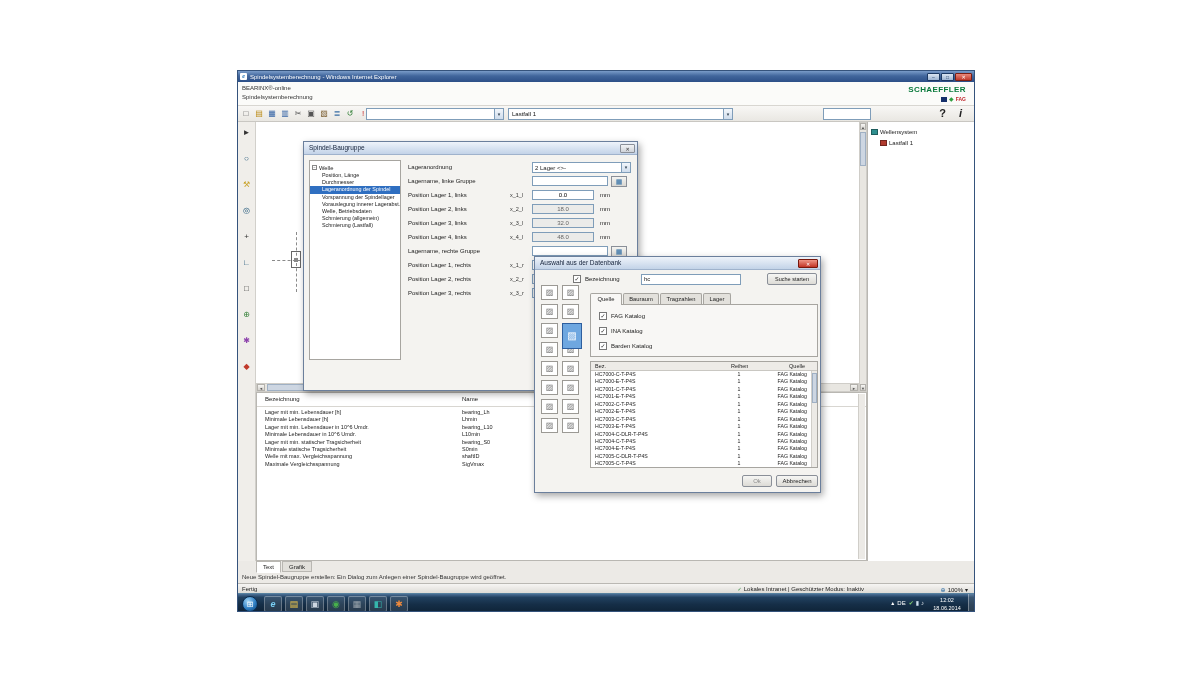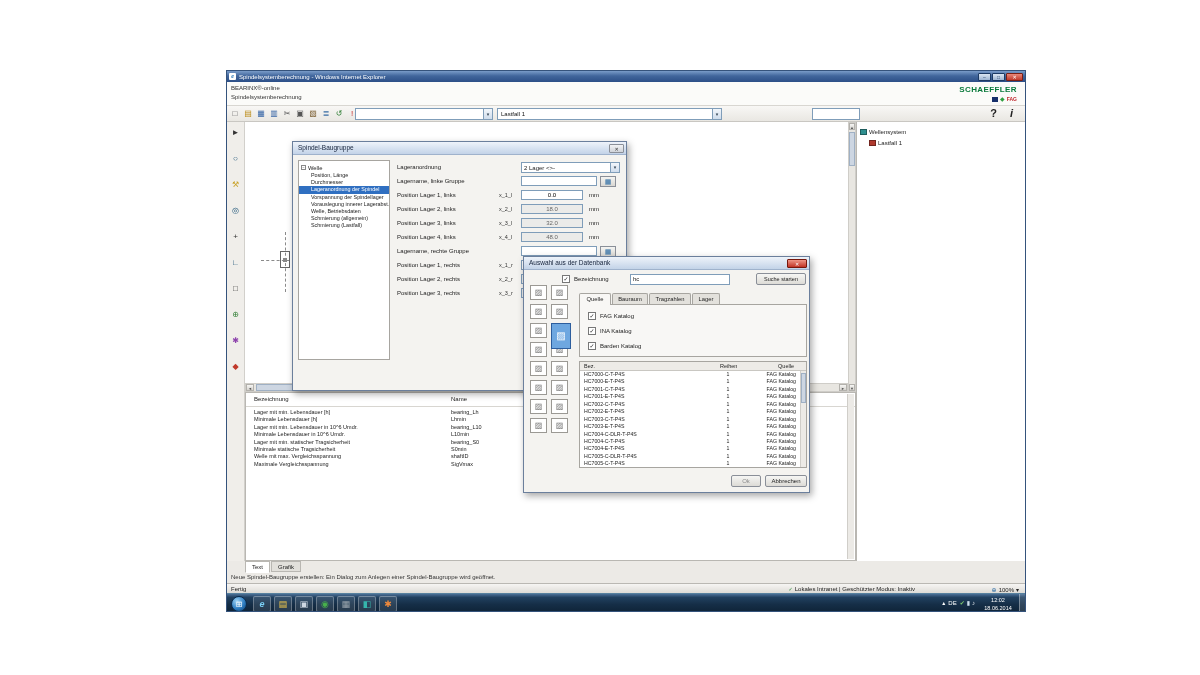--- a/index.html
+++ b/index.html
@@ -1,17 +1,17 @@
 <!DOCTYPE html>
 <html><head>
 <meta charset="utf-8">
 <style>
   *{margin:0;padding:0;box-sizing:border-box;}
   html,body{width:1200px;height:675px;background:#ffffff;font-family:"Liberation Sans",sans-serif;overflow:hidden;}
-  .desktop{position:absolute;left:226px;top:70px;width:800px;height:542px;background:#eceae6;border:1px solid #35537c;overflow:hidden;font-size:6px;color:#222;}
+  .desktop{position:absolute;left:237px;top:70px;width:738px;height:542px;background:#eceae6;border:1px solid #35537c;overflow:hidden;font-size:6px;color:#222;}
 
   
   .titlebar{position:absolute;left:0;top:0;right:0;height:11px;background:linear-gradient(180deg,#7a9cc9 0%,#41669c 45%,#2c4f87 100%);display:flex;align-items:center;padding:0 2px;}
   .fav{width:7px;height:7px;background:#fff;color:#1f6fb4;font:italic bold 6px/7px "Liberation Serif",serif;text-align:center;border-radius:1px;margin-right:3px;flex:none;}
   .title-text{color:#fff;font-size:6px;flex:1;white-space:nowrap;overflow:hidden;}
   .winbtn{width:13px;height:8px;margin-left:1px;border:1px solid #1d3a63;border-radius:1px;background:linear-gradient(#dbe6f2,#9db4d2);font-size:5px;line-height:7px;text-align:center;color:#243f66;flex:none;}
   .winbtn.close{width:17px;background:linear-gradient(#e9887a,#c0392b);color:#fff;border-color:#7c1f14;}
 
   
   .header{position:absolute;left:0;top:11px;right:0;height:24px;background:#fbfbf9;border-bottom:1px solid #d8d6d1;}

